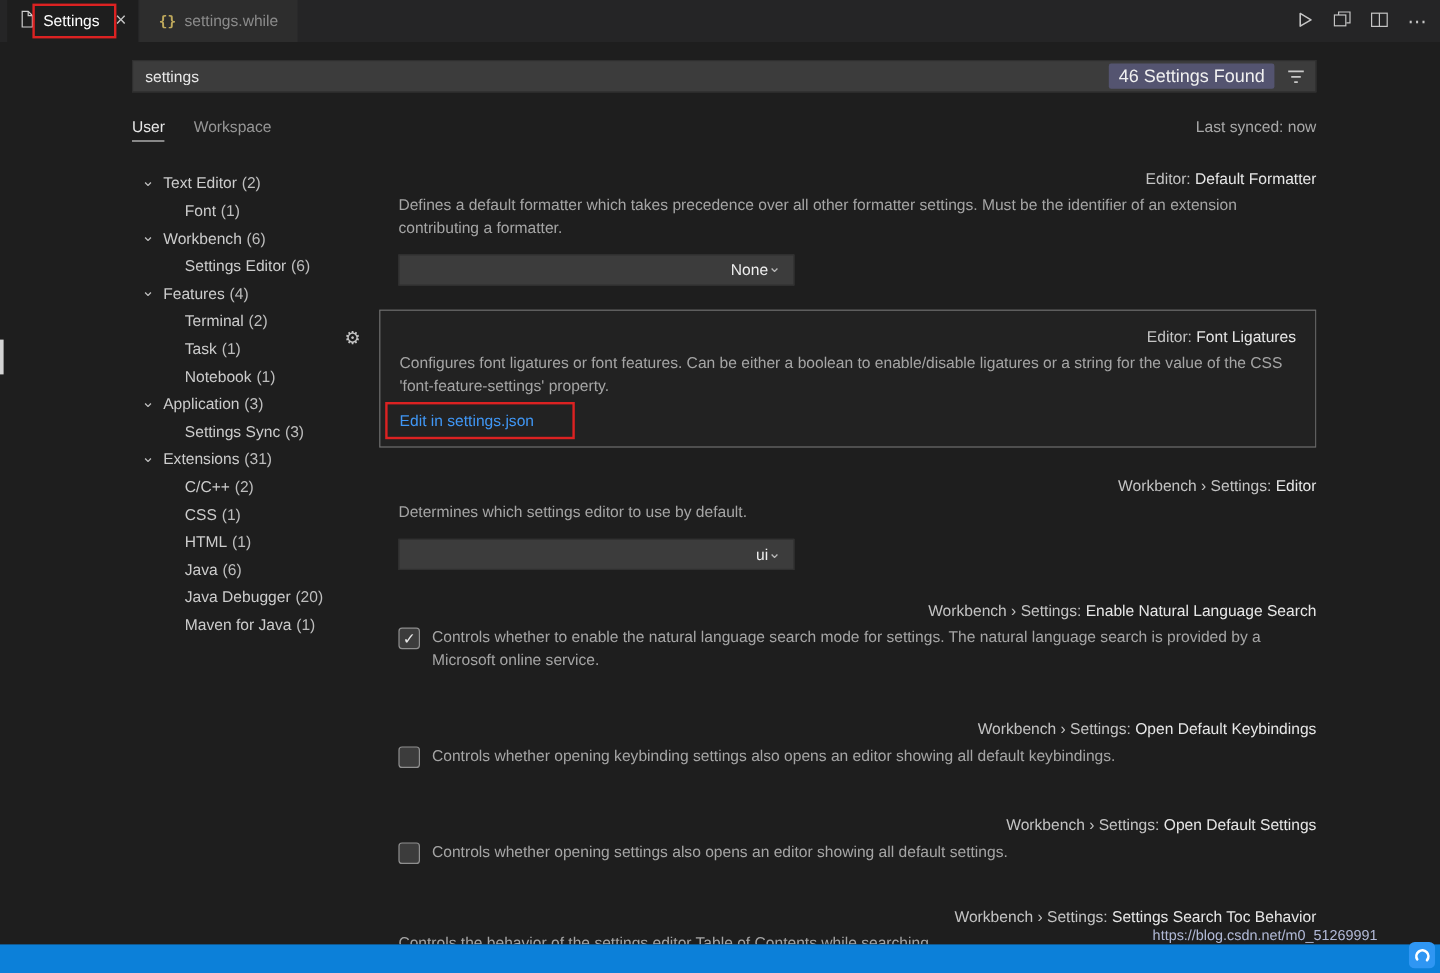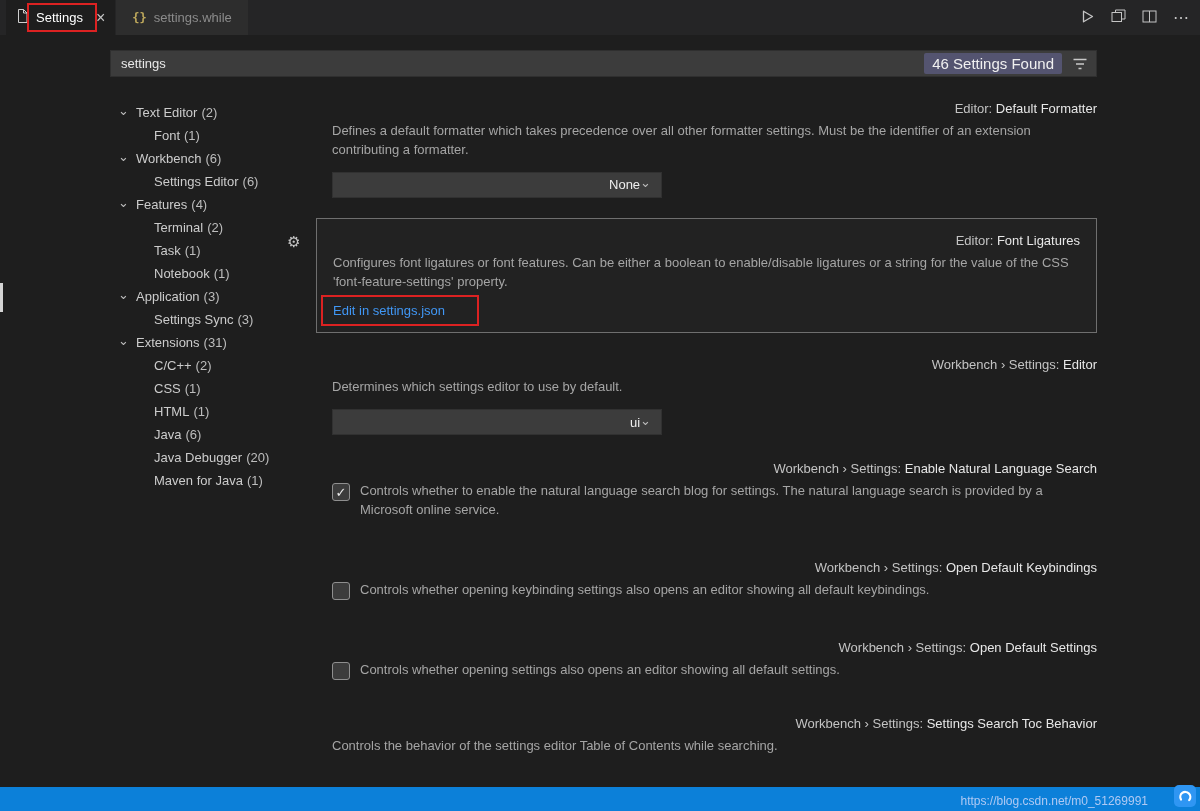--- a/index.html
+++ b/index.html
@@ -66,21 +66,21 @@
   .row-gear { position:absolute; left:-30px; top:14px; font-size:15px; color:#c5c5c5; cursor:pointer; }
   .link-wrap { position:relative; display:inline-block; margin-top:12px; }
   .setting-link { color:#4097f5; cursor:pointer; }
   .anno-link { left:-12px; top:-8px; right:-34px; bottom:-8px; }
 
   .desc-flex { display:flex; align-items:flex-start; gap:10px; }
   .checkbox { width:18px; height:18px; flex:none; border:1px solid #8f8f8f; border-radius:3px; background:#3c3c3c; display:flex; align-items:center; justify-content:center; color:#e9e9e9; font-size:13px; cursor:pointer; margin-top:1px; }
 
   
   .statusbar { position:absolute; left:0; right:0; bottom:0; height:24px; background:#0c80d9; z-index:5; }
-  .watermark { position:absolute; right:52px; bottom:3px; z-index:6; color:rgba(205,214,248,0.85); font-size:12px; }
+  .watermark { position:absolute; right:52px; bottom:25px; z-index:6; color:rgba(205,214,248,0.85); font-size:12px; }
   .csdn-logo { position:absolute; right:4px; bottom:1px; z-index:6; }
   .left-marker { position:absolute; left:0; top:283px; width:3px; height:29px; background:#d4d4d4; }
 </style>
 </head>
 <body>
 
 <div class="tabbar">
   <div class="tab tab-active">
     <span>
       <svg width="13" height="16" viewBox="0 0 13 16">
@@ -124,20 +124,25 @@
     <div class="search-row">
       <input class="search-input" value="settings" style="">
       <span class="search-badge">46 Settings Found</span>
       <span class="filter-btn">
         <svg width="16" height="14" viewBox="0 0 16 14">
             <path d="M1.5 2.5 h13 M4 7 h8 M6.5 11.5 h3" stroke="#c9c9c9" stroke-width="1.5" fill="none"></path>
           </svg>
       </span>
     </div>
 
+    <div class="scope-row">
+      <span class="scope-tab active">User</span>
+      <span class="scope-tab inactive">Workspace</span>
+      <span class="last-synced">Last synced: now</span>
+    </div>
 
     <div class="settings-body">
 
       <div class="toc">
         <div class="toc-item lvl0">
             <span class="twisty">⌄</span>
             <span>Text Editor</span>
             <span class="toc-count">(2)</span>
           </div>
         <div class="toc-item lvl1">
@@ -237,21 +242,21 @@
           <div class="control-select">
             <span>ui</span>
             <span class="select-chevron">⌄</span>
           </div>
         </div>
 
         <div class="setting-row r3">
           <div class="setting-title"><span class="cat">Workbench › Settings: </span><span>Enable Natural Language Search</span></div>
           <div class="desc-flex">
             <span class="checkbox">✓</span>
-            <div class="setting-desc">Controls whether to enable the natural language search blog for settings. The natural language search is provided by a Microsoft online service.</div>
+            <div class="setting-desc">Controls whether to enable the natural language search mode for settings. The natural language search is provided by a Microsoft online service.</div>
           </div>
         </div>
 
         <div class="setting-row r4">
           <div class="setting-title"><span class="cat">Workbench › Settings: </span><span>Open Default Keybindings</span></div>
           <div class="desc-flex">
             <span class="checkbox"></span>
             <div class="setting-desc">Controls whether opening keybinding settings also opens an editor showing all default keybindings.</div>
           </div>
         </div>

